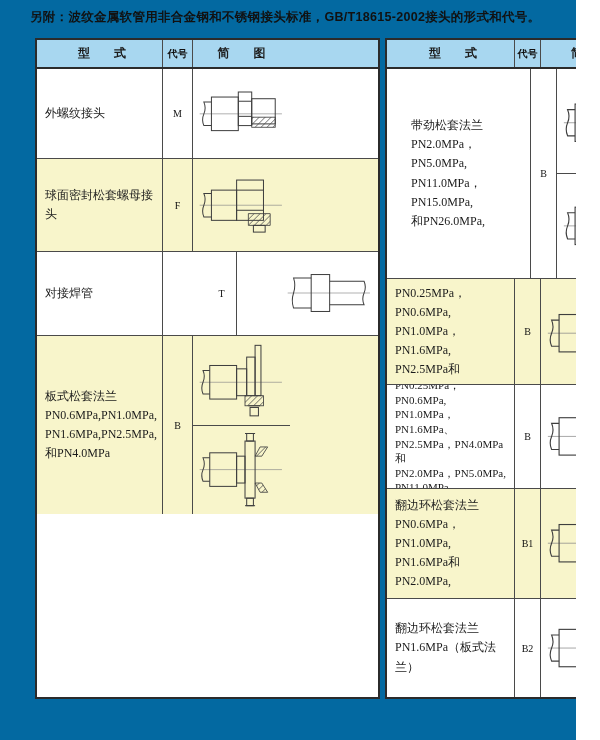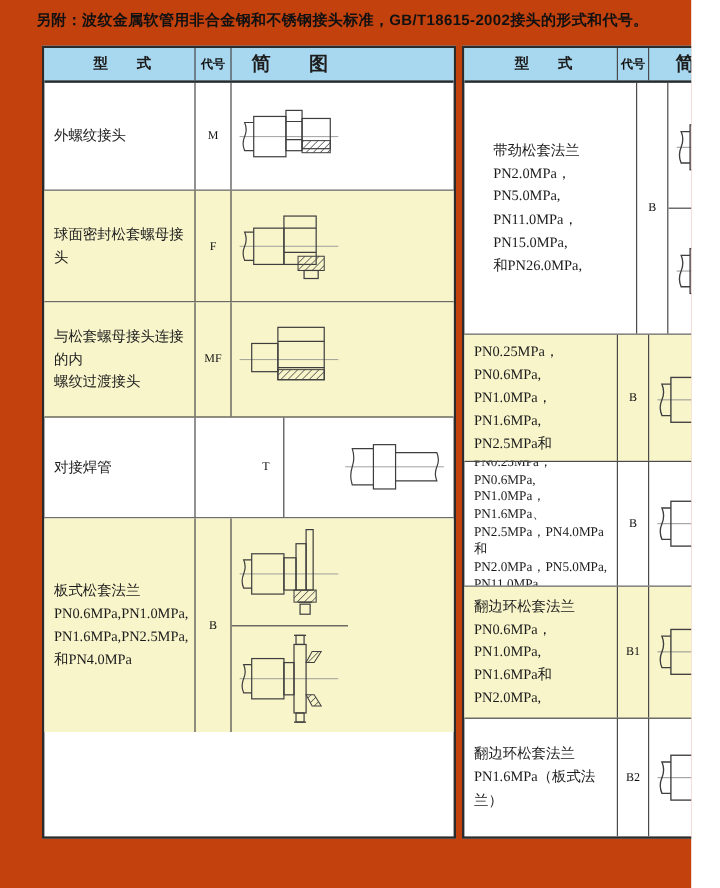--- a/index.html
+++ b/index.html
@@ -1,30 +1,30 @@
 <!DOCTYPE html>
 <html><head>
 <meta charset="utf-8">
 <style>
   html,body{margin:0;padding:0;}
-  .page{position:relative;width:576px;height:740px;background:#c2410c;overflow:hidden;
+  .page{position:relative;width:576px;height:740px;background:#0369a1;overflow:hidden;
         font-family:"Liberation Sans",sans-serif;}
   .title{position:absolute;left:30px;top:9px;font-size:12.5px;font-weight:bold;
          color:#111;letter-spacing:0.3px;white-space:nowrap;}
   .tables{position:absolute;left:35px;top:38px;display:flex;gap:5px;}
   .tbl{border:2px solid #2b2b2b;background:#fff;display:flex;flex-direction:column;}
   .row{display:flex;box-sizing:border-box;border-bottom:1px solid #4a4a4a;}
   .row:last-child{border-bottom:none;}
   .cell{box-sizing:border-box;border-right:1px solid #4a4a4a;overflow:hidden;}
   .cell:last-child{border-right:none;}
   .side-left .cell-type{width:126px;} .side-left .cell-code{width:30px;} .side-left .cell-diagram{width:97px;}
   .side-right .cell-type{width:128px;} .side-right .cell-code{width:26px;} .side-right .cell-diagram{width:108px;}
   .row.header{height:29px;border-bottom:2px solid #2b2b2b;}
   .hcell{display:flex;align-items:center;justify-content:center;padding:0;
-         font-weight:bold;font-size:16px;color:#1d1d1d;white-space:nowrap;}
+         font-weight:bold;font-size:12px;color:#1d1d1d;white-space:nowrap;}
   .cell-type{display:flex;align-items:center;padding:4px 3px 4px 8px;white-space:pre-line;
              font-family:"Liberation Serif",serif;font-size:12px;line-height:1.6;color:#1b1b1b;}
   .cell-type.dense{font-size:11px;line-height:1.33;}
   .cell-code{display:flex;align-items:center;justify-content:center;
              font-family:"Liberation Serif",serif;font-size:10px;color:#111;}
   .cell-diagram{display:flex;flex-direction:column;}
   .subdiagram{flex:1;display:flex;align-items:center;justify-content:center;overflow:hidden;}
   .subdiagram + .subdiagram{border-top:1px solid #4a4a4a;}
   .subdiagram svg{width:90%;height:94%;}
   .ln{fill:none;stroke:#3e3e3e;stroke-width:1.2;}
@@ -82,37 +82,20 @@
                 <rect class="ln" x="16" y="26" width="30" height="36"></rect>
                 <rect class="ln" x="46" y="14" width="32" height="48"></rect>
                 <line class="ln" x1="46" y1="26" x2="78" y2="26"></line>
                 <line class="ln" x1="46" y1="50" x2="78" y2="50"></line>
                 <path class="ht" d="M60,54 h26 v14 h-26 z"></path>
                 <rect class="ln" x="66" y="68" width="14" height="8"></rect>
               </svg>
             </div>
           </div>
         </div>
-        <div class="row hl" style="height: 96px; background: rgb(248, 245, 203);">
-          <div class="cell cell-type">与松套螺母接头连接的内
-螺纹过渡接头</div>
-          <div class="cell cell-code">MF</div>
-          <div class="cell cell-diagram">
-            <div class="subdiagram">
-              <svg xmlns="http://www.w3.org/2000/svg" viewBox="0 0 104 88" preserveAspectRatio="xMidYMid meet">
-                <line class="cl" x1="2" y1="44" x2="100" y2="44"></line>
-                <rect class="ln" x="14" y="28" width="26" height="28"></rect>
-                <rect class="ln" x="40" y="12" width="46" height="52"></rect>
-                <line class="ln" x1="40" y1="26" x2="86" y2="26"></line>
-                <line class="ln" x1="40" y1="52" x2="86" y2="52"></line>
-                <rect class="ht" x="40" y="54" width="46" height="10"></rect>
-              </svg>
-            </div>
-          </div>
-        </div>
         <div class="row" style="height: 84px; gap: 44px;">
           <div class="cell cell-type">对接焊管</div>
           <div class="cell cell-code">T</div>
           <div class="cell cell-diagram">
             <div class="subdiagram">
               <svg xmlns="http://www.w3.org/2000/svg" viewBox="0 0 104 88" preserveAspectRatio="xMidYMid meet">
                 <line class="cl" x1="2" y1="44" x2="100" y2="44"></line>
                 <path class="ln" d="M30,26 L9,26 Q12,35 9,44 Q6,53 9,62 L30,62"></path>
                 <rect class="ln" x="30" y="22" width="22" height="44"></rect>
                 <path class="ln" d="M52,30 L93,30 Q96,37 93,44 Q90,51 93,58 L52,58"></path>

